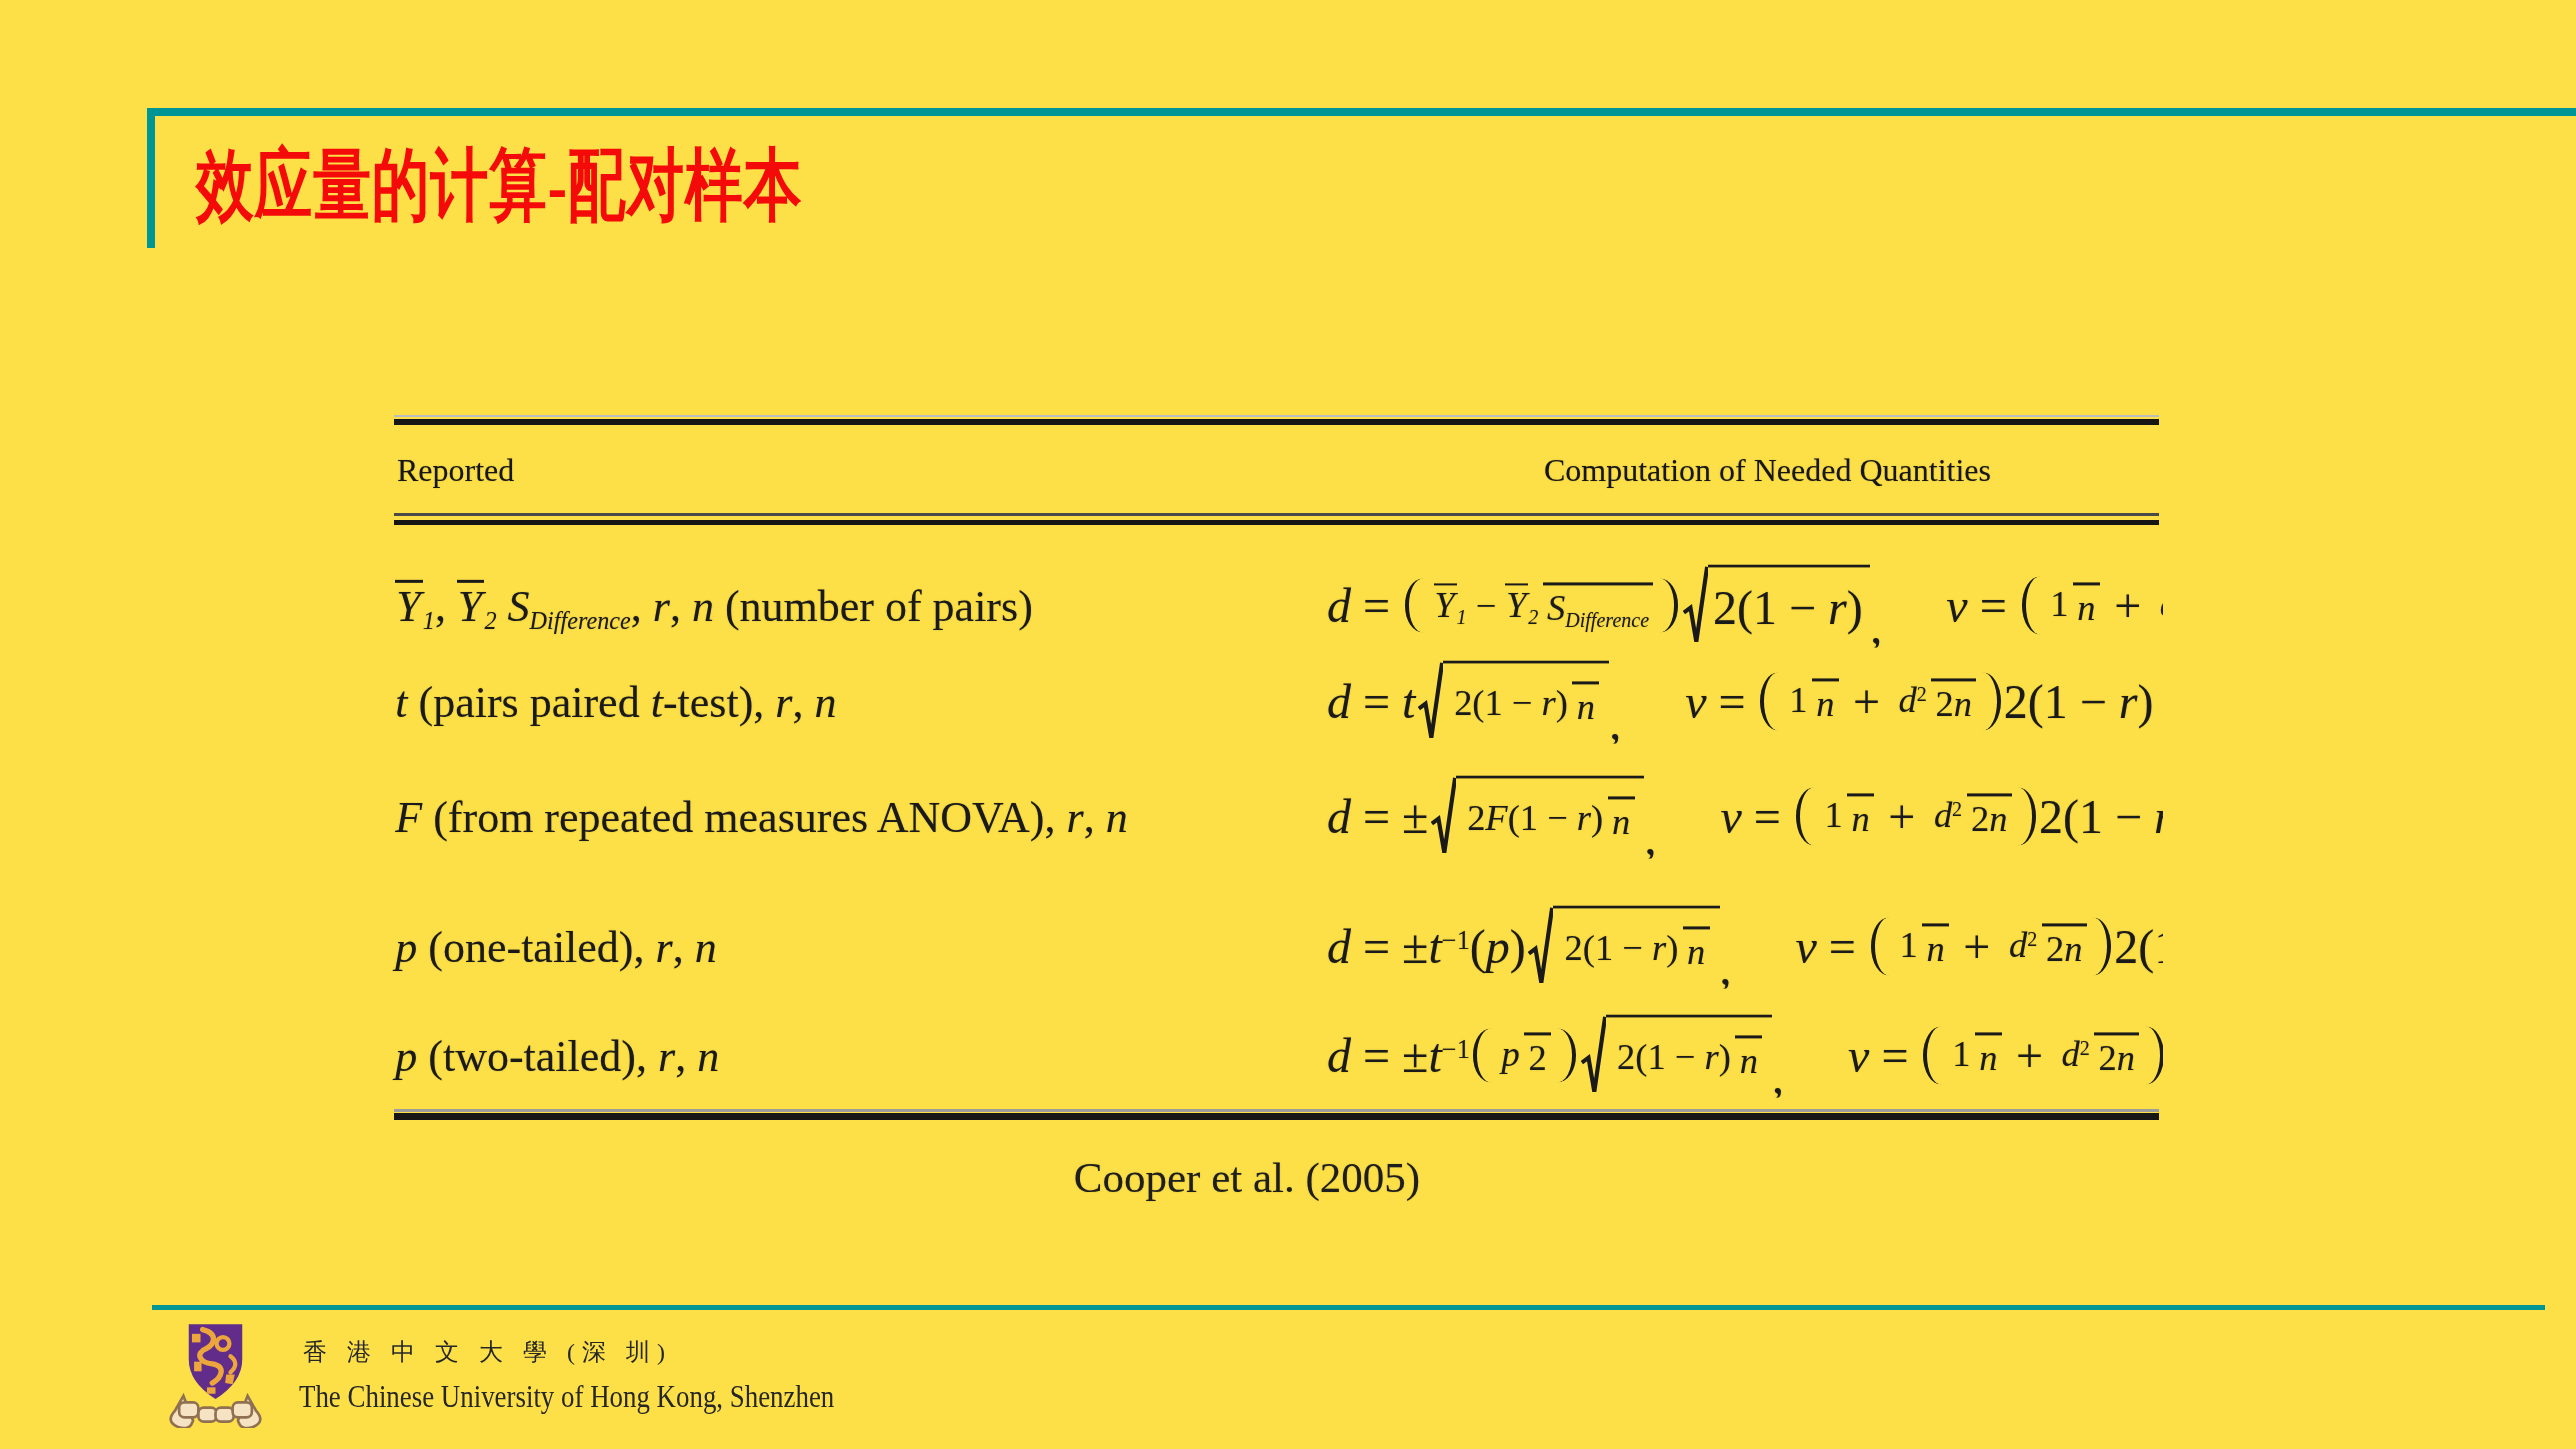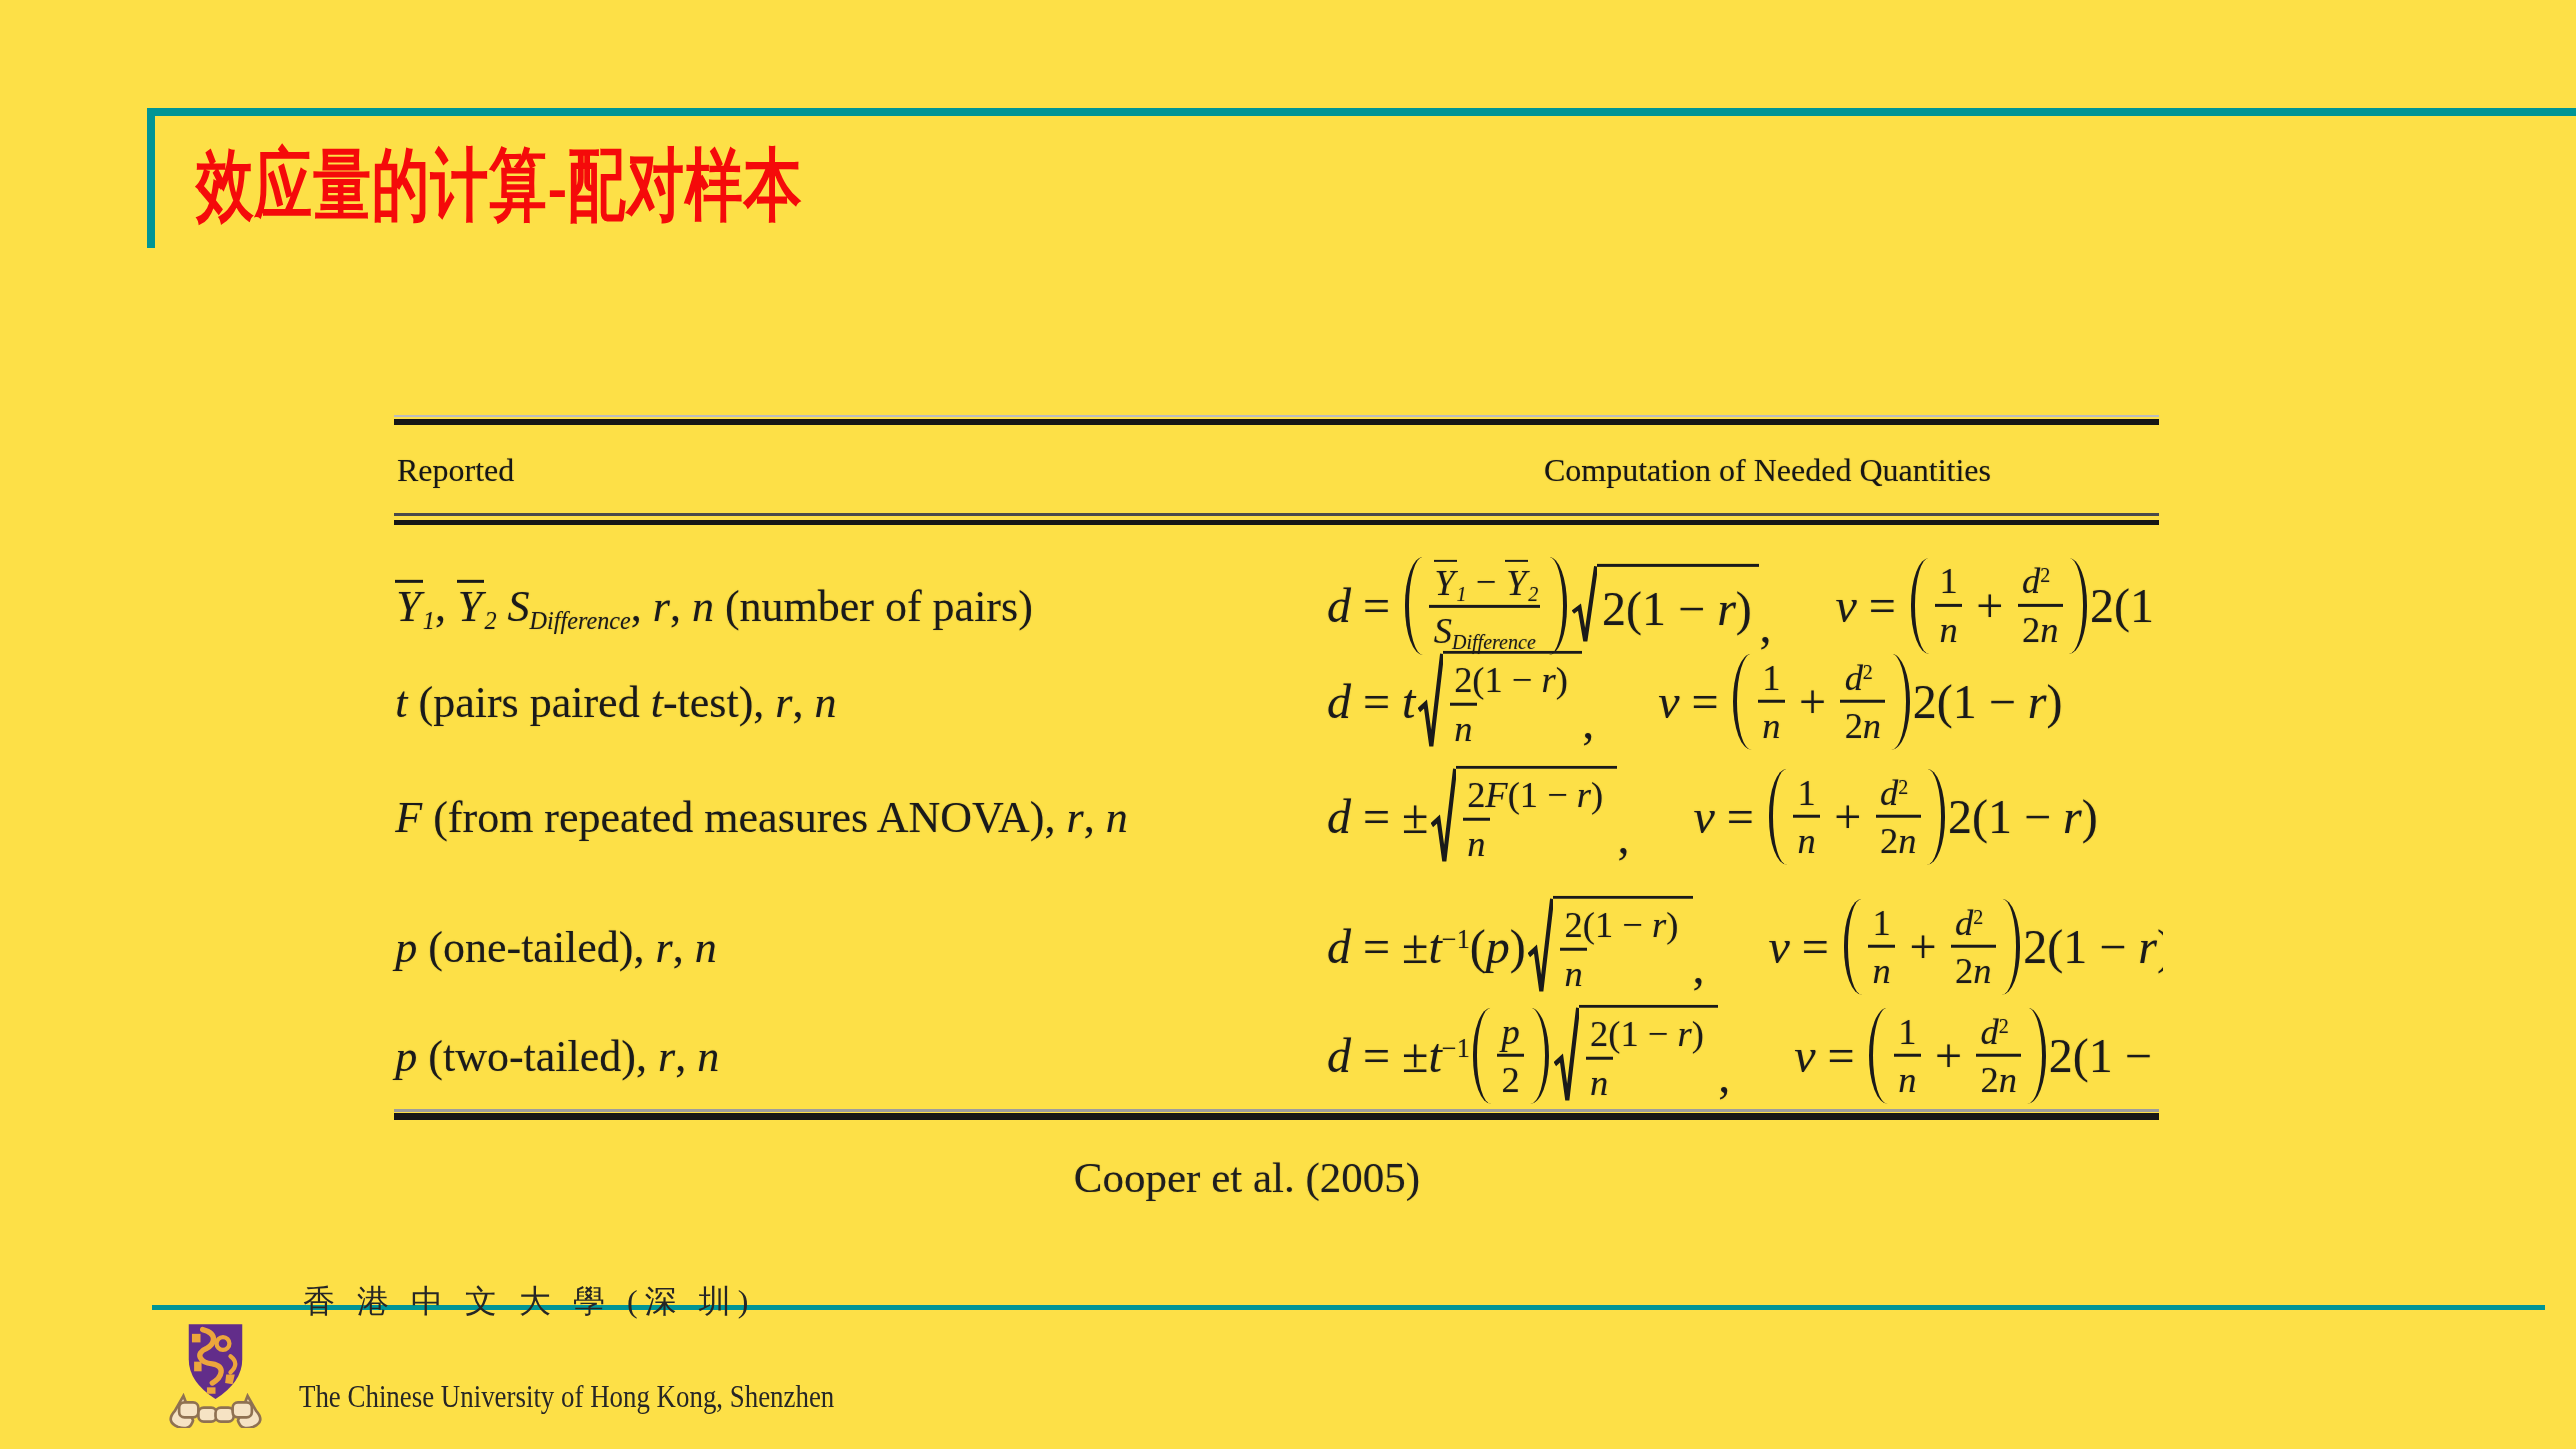--- a/index.html
+++ b/index.html
@@ -48,21 +48,21 @@
   
   .m{display:inline-flex;align-items:center;font-size:48px;color:#1a1a1a;white-space:nowrap;flex:none;}
   .mt{white-space:pre;}
   .it{font-style:italic;}
   .sb{display:inline-block;font-size:0.55em;font-style:italic;transform:translateY(0.33em);}
   .sb.rm{font-style:italic;}
   .sp{display:inline-block;font-size:0.55em;transform:translateY(-0.55em);}
   .barw{display:inline-block;}
   .bar{display:inline-block;border-top:0.075em solid #1a1a1a;padding:0.03em 0.05em 0 0.02em;
        line-height:1.05;font-style:italic;}
-  .frac{display:inline-flex;flex-direction:column;align-items:flex-start;font-size:0.76em;
+  .frac{display:inline-flex;align-items:center;font-size:0.76em;
         line-height:1.1;text-align:center;margin:2px 0.06em;}
   .frac .num{padding:0 0.12em 0.06em;}
   .frac .den{border-top:0.085em solid #1a1a1a;padding:0.08em 0.12em 0;}
   .sqrt{display:inline-flex;align-items:stretch;margin-left:0.05em;}
   .sqrt svg{width:0.52em;flex:none;display:block;height:auto;}
   .sqbody{border-top:0.075em solid #1a1a1a;padding:0.1em 0.16em 0.05em 0.1em;
           display:flex;align-items:center;}
   .par{display:inline-flex;align-items:stretch;margin:0 0.06em;}
   .lp,.rp{width:0.3em;flex:none;}
   .lp{border-left:0.085em solid #1a1a1a;border-top-left-radius:100% 50%;border-bottom-left-radius:100% 50%;}
@@ -70,21 +70,21 @@
   .pbody{display:flex;align-items:center;padding:0.04em 0.08em;}
   .comma{transform:translateY(0.42em);}
 
   
   .citation{position:absolute;left:361px;top:1153px;width:1772px;text-align:center;
             font-size:43px;color:#1e1e1e;}
 
   
   .crest{position:absolute;left:149px;top:1321px;width:133px;height:107px;}
   .crest svg{width:100%;height:100%;display:block;}
-  .uni-cn{position:absolute;left:303px;top:1280px;font-size:32px;color:#262626;
+  .uni-cn{position:absolute;left:303px;top:1336px;font-size:24px;color:#262626;
           letter-spacing:7px;white-space:nowrap;}
   .uni-en{position:absolute;left:299px;top:1378px;font-size:32px;color:#262626;white-space:nowrap;
           transform:scaleX(0.84);transform-origin:left top;}
 </style>
 </head>
 <body>
 
 <div class="slide">
 
   <div class="acc-h"></div>

